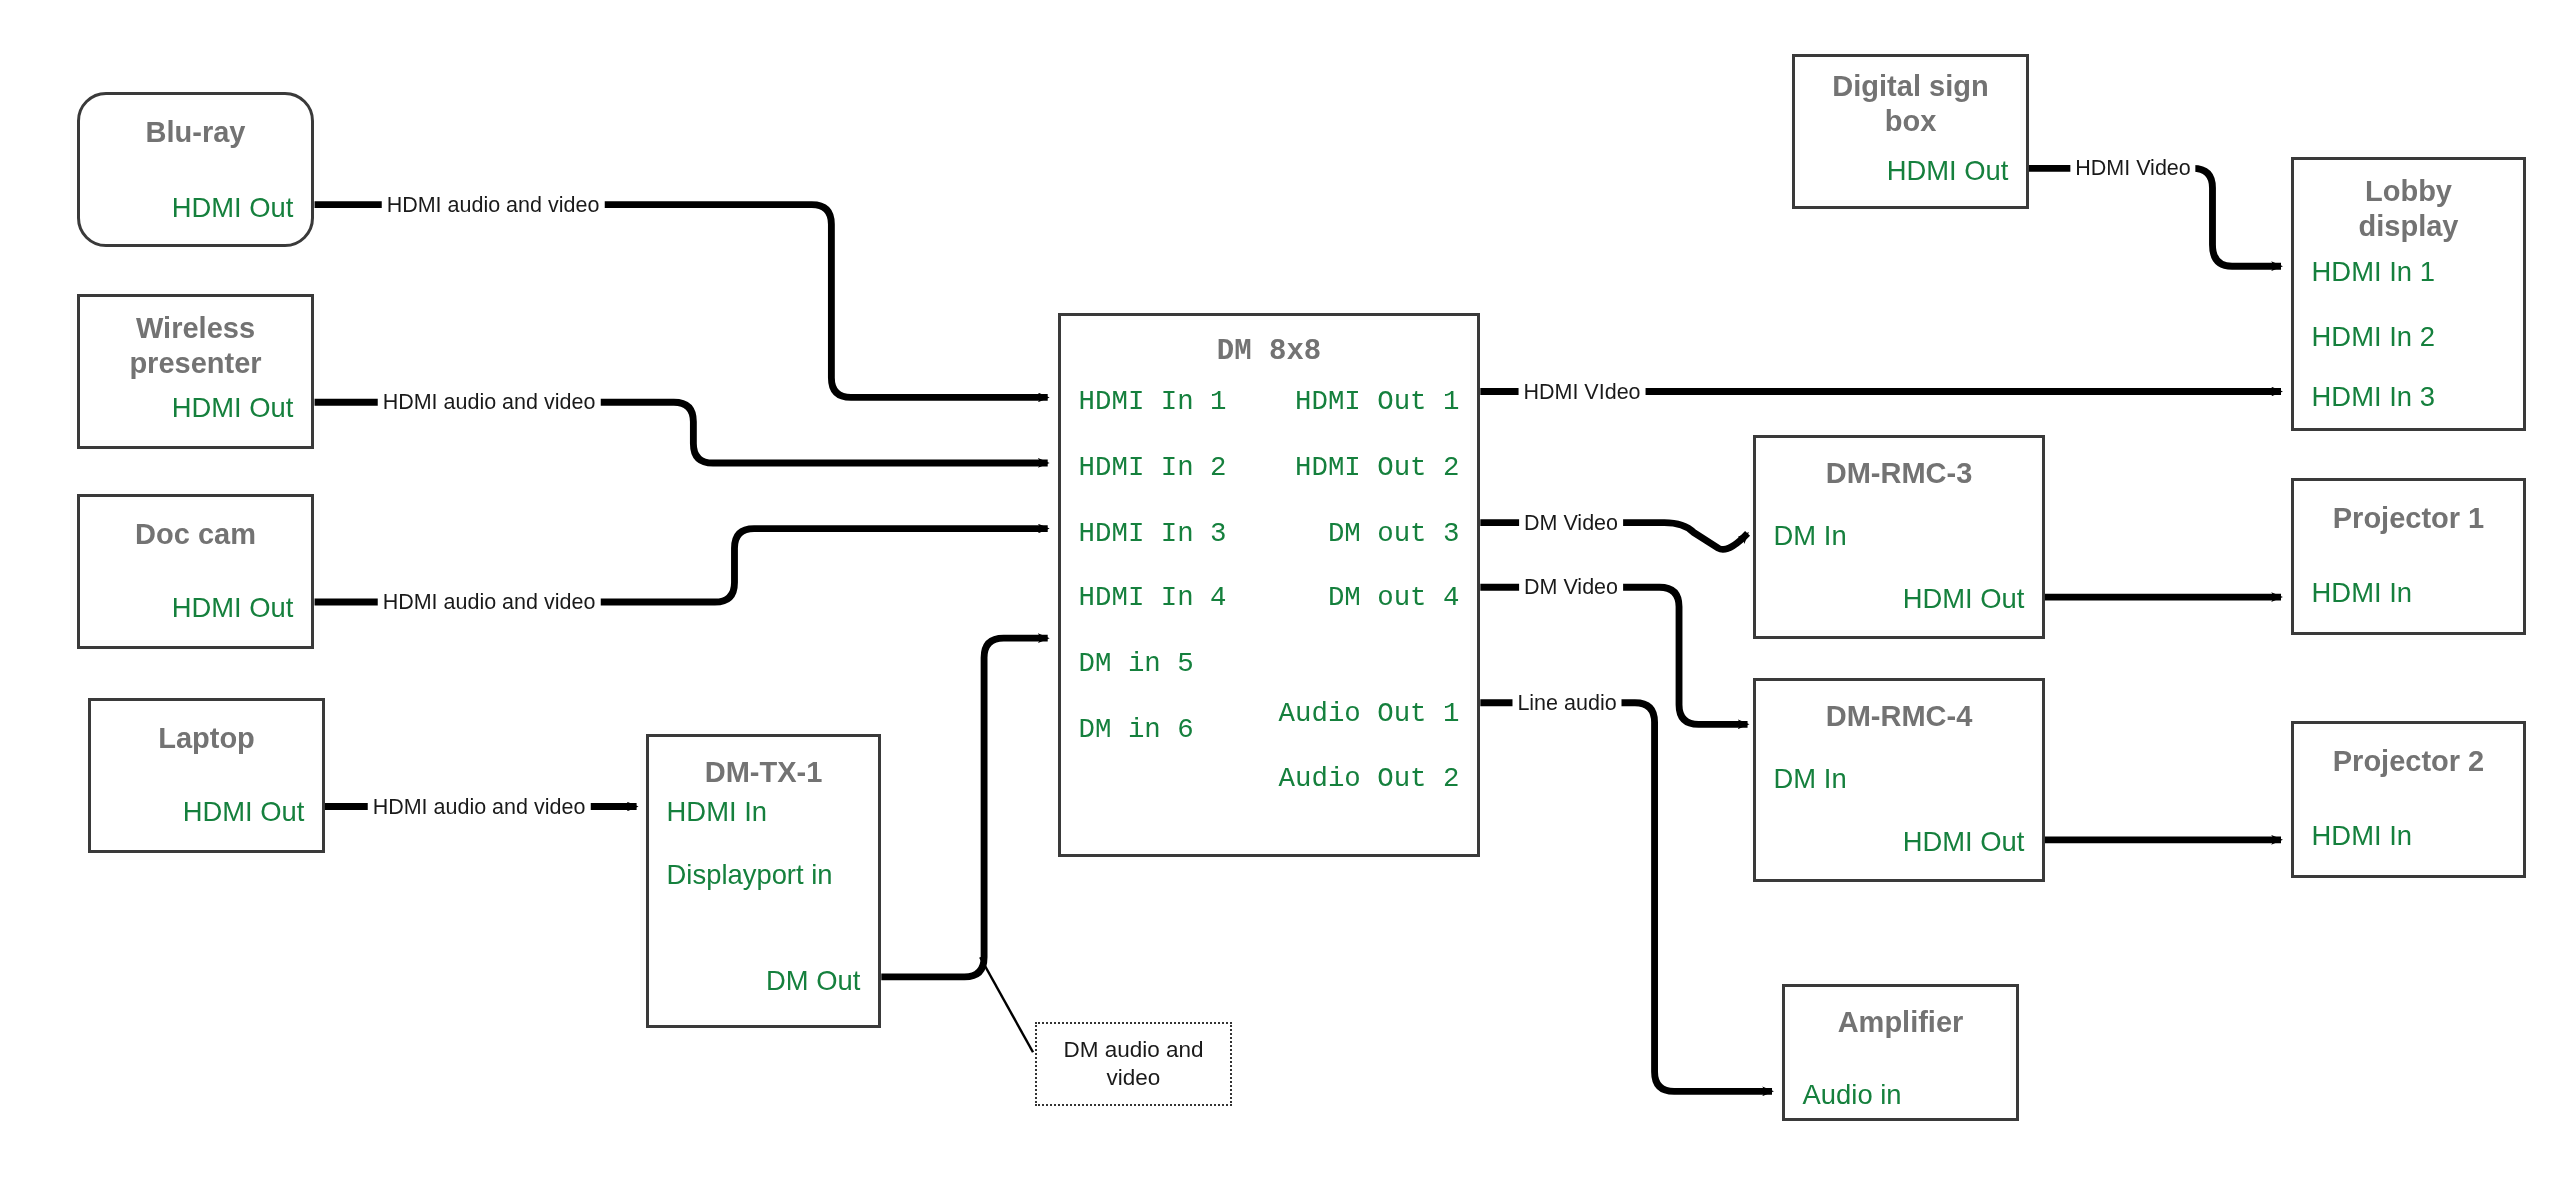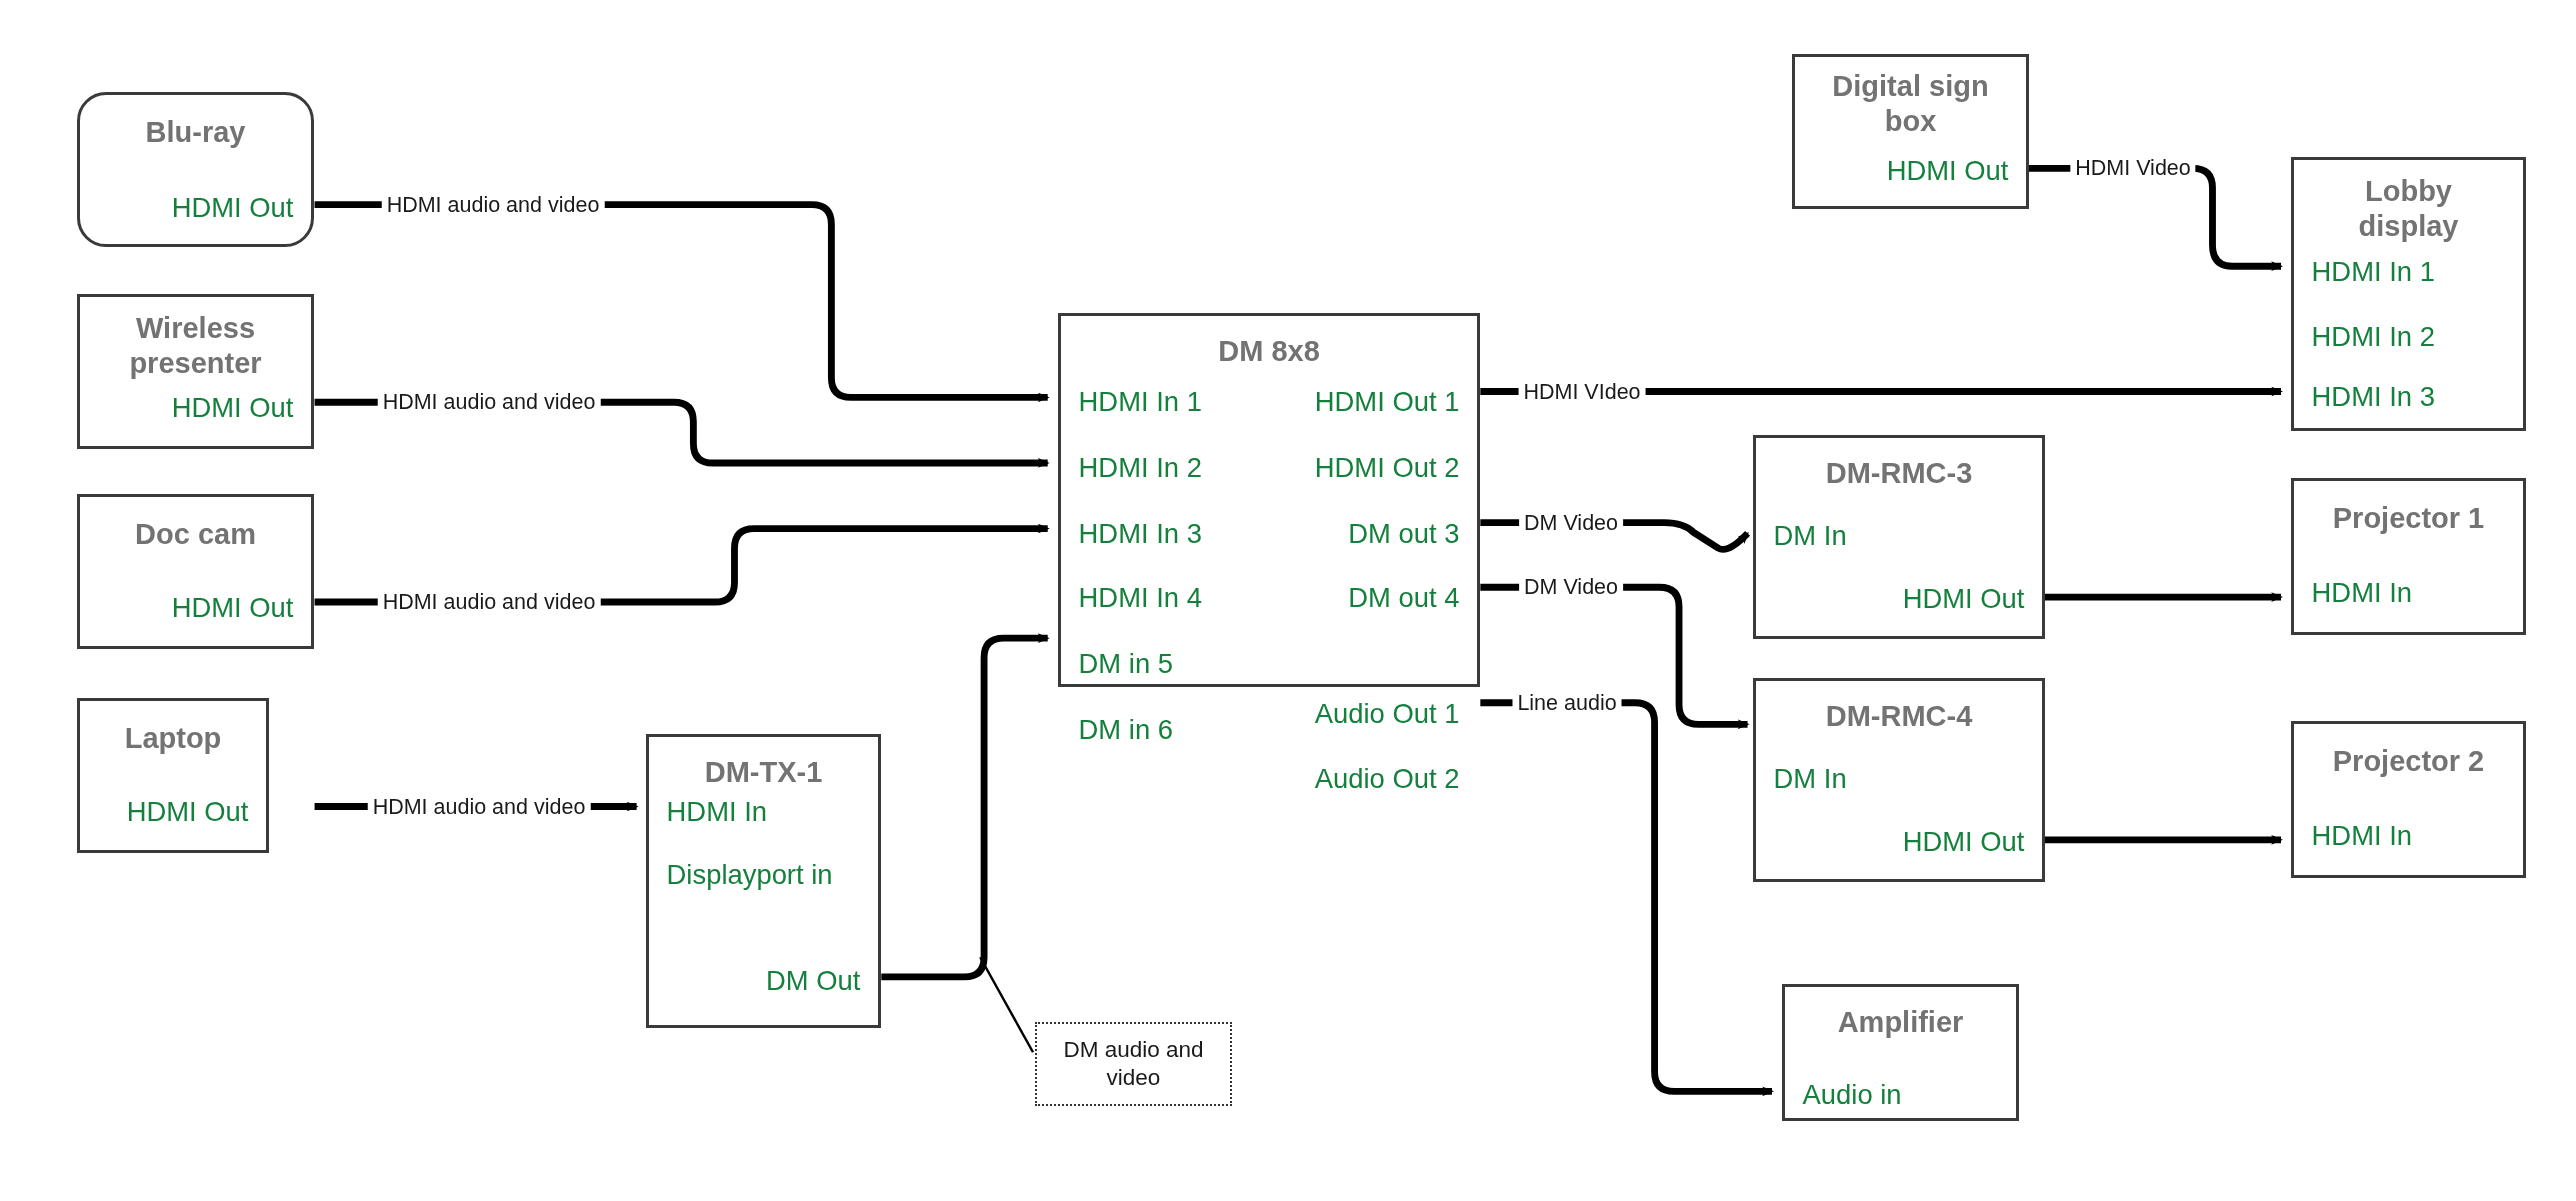--- a/index.html
+++ b/index.html
@@ -130,33 +130,33 @@
     <div class="title" style="top:13.7px;">Wireless
 presenter</div>
     <div class="port right" style="top:95px;">HDMI Out</div>
   </div>
 
   <div class="box" style="left:77px; top:494px; width:237px; height:155px;">
     <div class="title" style="top:19.6px;">Doc cam</div>
     <div class="port right" style="top:95px;">HDMI Out</div>
   </div>
 
-  <div class="box" style="left:77px; top:698px; width:192px; height:155px;">
+  <div class="box" style="left:88px; top:698px; width:237px; height:155px;">
     <div class="title" style="top:19.6px;">Laptop</div>
     <div class="port right" style="top:95px;">HDMI Out</div>
   </div>
 
   <div class="box" style="left:646px; top:734px; width:235px; height:294px;">
     <div class="title" style="top:17.6px;">DM-TX-1</div>
     <div class="port left" style="top:59px;">HDMI In</div>
     <div class="port left" style="top:122px;">Displayport in</div>
     <div class="port right" style="top:228px;">DM Out</div>
   </div>
 
-  <div class="box" style="left:1058px; top:313px; width:422px; height:374px;">
+  <div class="box" style="left:1058px; top:313px; width:422px; height:544px;font-family:Liberation Mono, monospace;">
     <div class="title" style="top:17.6px;">DM 8x8</div>
     <div class="port left" style="top:70px;">HDMI In 1</div>
     <div class="port left" style="top:136px;">HDMI In 2</div>
     <div class="port left" style="top:202px;">HDMI In 3</div>
     <div class="port left" style="top:266px;">HDMI In 4</div>
     <div class="port left" style="top:332px;">DM in 5</div>
     <div class="port left" style="top:398px;">DM in 6</div>
 
     <div class="port right" style="top:70px;">HDMI Out 1</div>
     <div class="port right" style="top:136px;">HDMI Out 2</div>

